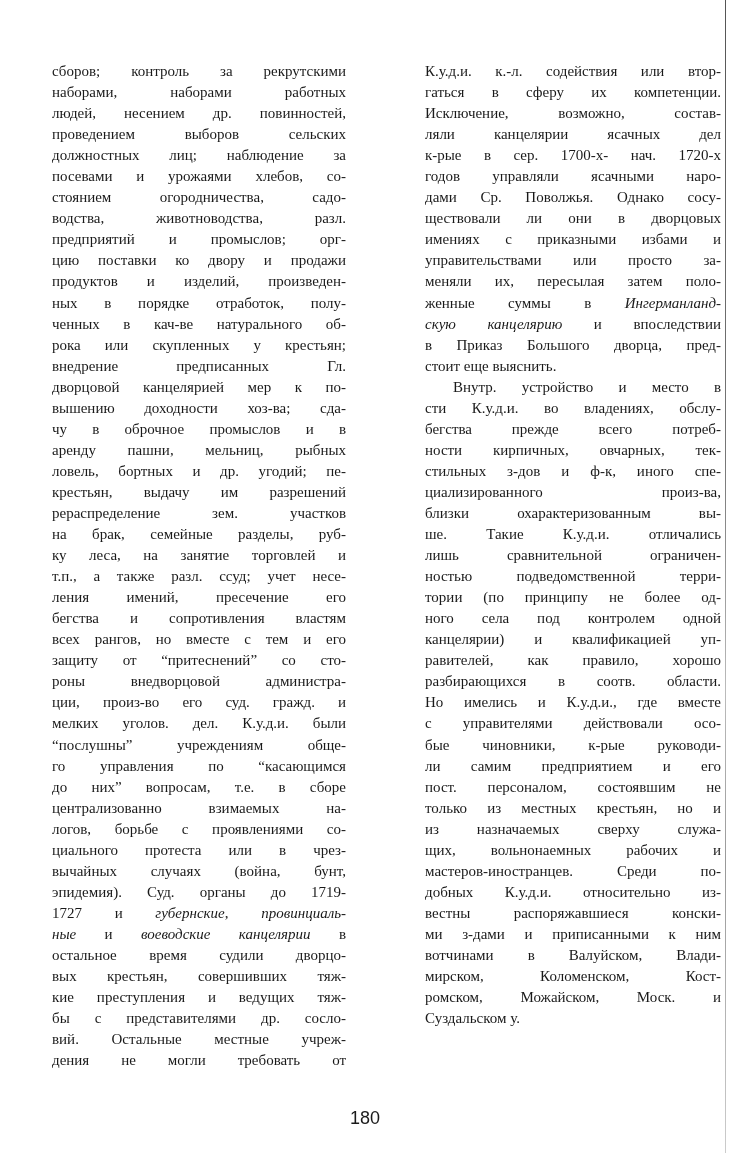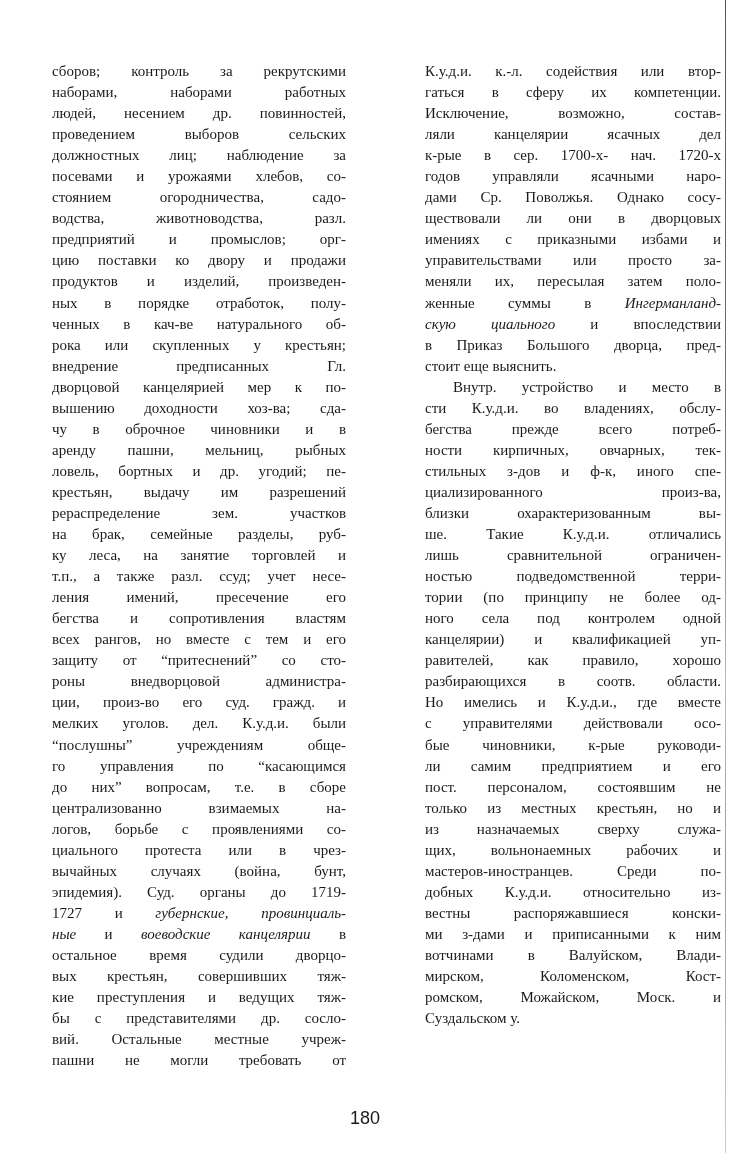--- a/index.html
+++ b/index.html
@@ -47,21 +47,21 @@
     <span class="line"><span>водства, животноводства, разл.</span></span>
     <span class="line"><span>предприятий и промыслов; орг-</span></span>
     <span class="line"><span>цию поставки ко двору и продажи</span></span>
     <span class="line"><span>продуктов и изделий, произведен-</span></span>
     <span class="line"><span>ных в порядке отработок, полу-</span></span>
     <span class="line"><span>ченных в кач-ве натурального об-</span></span>
     <span class="line"><span>рока или скупленных у крестьян;</span></span>
     <span class="line"><span>внедрение предписанных Гл.</span></span>
     <span class="line"><span>дворцовой канцелярией мер к по-</span></span>
     <span class="line"><span>вышению доходности хоз-ва; сда-</span></span>
-    <span class="line"><span>чу в оброчное чиновники и в</span></span>
+    <span class="line"><span>чу в оброчное промыслов и в</span></span>
     <span class="line"><span>аренду пашни, мельниц, рыбных</span></span>
     <span class="line"><span>ловель, бортных и др. угодий; пе-</span></span>
     <span class="line"><span>крестьян, выдачу им разрешений</span></span>
     <span class="line"><span>рераспределение зем. участков</span></span>
     <span class="line"><span>на брак, семейные разделы, руб-</span></span>
     <span class="line"><span>ку леса, на занятие торговлей и</span></span>
     <span class="line"><span>т.п., а также разл. ссуд; учет несе-</span></span>
     <span class="line"><span>ления имений, пресечение его</span></span>
     <span class="line"><span>бегства и сопротивления властям</span></span>
     <span class="line"><span>всех рангов, но вместе с тем и его</span></span>
@@ -77,36 +77,36 @@
     <span class="line"><span>циального протеста или в чрез-</span></span>
     <span class="line"><span>вычайных случаях (война, бунт,</span></span>
     <span class="line"><span>эпидемия). Суд. органы до 1719-</span></span>
     <span class="line"><span>1727 и </span><i>губернские</i><span>, </span><i>провинциаль-</i></span>
     <span class="line"><i>ные</i><span> и </span><i>воеводские канцелярии</i><span> в</span></span>
     <span class="line"><span>остальное время судили дворцо-</span></span>
     <span class="line"><span>вых крестьян, совершивших тяж-</span></span>
     <span class="line"><span>кие преступления и ведущих тяж-</span></span>
     <span class="line"><span>бы с представителями др. сосло-</span></span>
     <span class="line"><span>вий. Остальные местные учреж-</span></span>
-    <span class="line"><span>пашни не могли требовать от</span></span>
+    <span class="line"><span>дения не могли требовать от</span></span>
   </div>
 <div class="col col-right">
     <span class="line"><span>К.у.д.и. к.-л. содействия или втор-</span></span>
     <span class="line"><span>гаться в сферу их компетенции.</span></span>
     <span class="line"><span>Исключение, возможно, состав-</span></span>
     <span class="line"><span>ляли канцелярии ясачных дел</span></span>
     <span class="line"><span>к-рые в сер. 1700-х- нач. 1720-х</span></span>
     <span class="line"><span>годов управляли ясачными наро-</span></span>
     <span class="line"><span>дами Ср. Поволжья. Однако сосу-</span></span>
     <span class="line"><span>ществовали ли они в дворцовых</span></span>
     <span class="line"><span>имениях с приказными избами и</span></span>
     <span class="line"><span>управительствами или просто за-</span></span>
     <span class="line"><span>меняли их, пересылая затем поло-</span></span>
     <span class="line"><span>женные суммы в </span><i>Ингерманланд-</i></span>
-    <span class="line"><i>скую циального</i><span> и впоследствии</span></span>
+    <span class="line"><i>скую канцелярию</i><span> и впоследствии</span></span>
     <span class="line"><span>в Приказ Большого дворца, пред-</span></span>
     <span class="line last"><span>стоит еще выяснить.</span></span>
     <span class="line indent"><span>Внутр. устройство и место в</span></span>
     <span class="line"><span>сти К.у.д.и. во владениях, обслу-</span></span>
     <span class="line"><span>бегства прежде всего потреб-</span></span>
     <span class="line"><span>ности кирпичных, овчарных, тек-</span></span>
     <span class="line"><span>стильных з-дов и ф-к, иного спе-</span></span>
     <span class="line"><span>циализированного произ-ва,</span></span>
     <span class="line"><span>близки охарактеризованным вы-</span></span>
     <span class="line"><span>ше. Такие К.у.д.и. отличались</span></span>

